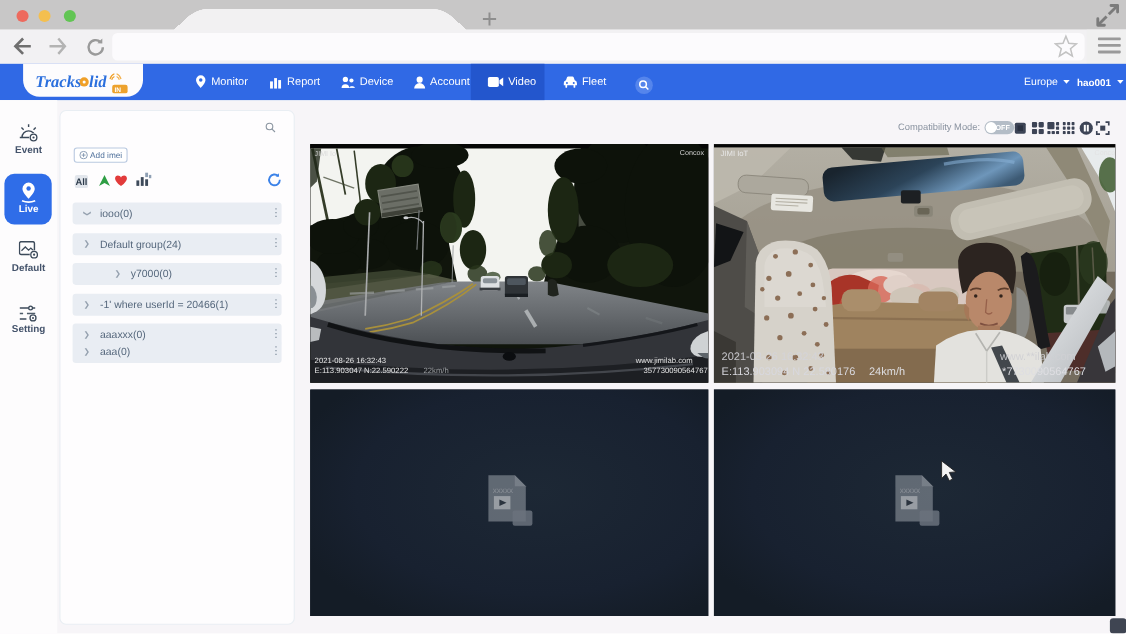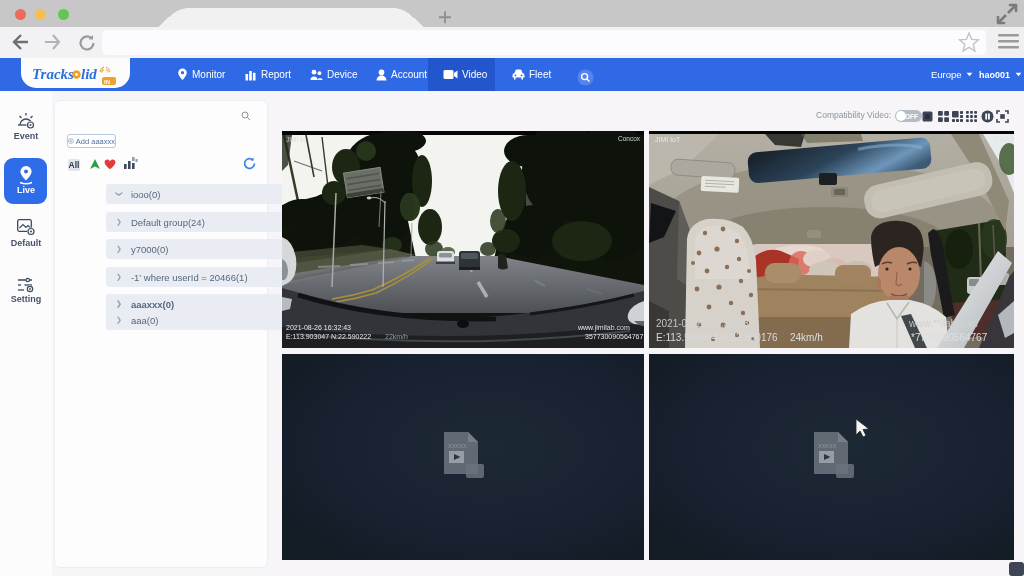--- a/index.html
+++ b/index.html
@@ -19,21 +19,21 @@
 #vidactive{left:428px;top:58px;width:67px;height:33px;background:#2356cd;}
 
 #content{left:0;top:91px;width:1024px;height:485px;background:#f7f5f8;}
 #sidebar{left:0;top:91px;width:52px;height:485px;background:#fdfcfd;}
 .sblabel{position:absolute;width:52px;text-align:center;font-size:9px;color:#44536b;font-weight:bold;}
 #livebox{left:4px;top:158px;width:43px;height:46px;background:#2f6de8;border-radius:9px;}
 #panel{left:54px;top:100px;width:214px;height:468px;background:#fefdfe;border:1px solid #e9eef3;border-radius:6px;}
 #searchbox{left:67px;top:108px;width:189px;height:15px;border:1px solid #c9d1d9;border-radius:3px;background:#fff;}
 #searchbox span{position:absolute;left:10px;top:2px;font-size:9px;color:#9aa5b0;}
 #addgroup{left:67px;top:134px;width:49px;height:14px;border:1px solid #b9c9e0;border-radius:3px;background:#fff;color:#51729c;font-size:7.5px;display:flex;align-items:center;justify-content:center;gap:2px;white-space:nowrap;}
-.grow{position:absolute;left:66px;width:190px;height:20px;background:#e9edf3;border-radius:3px;color:#55677c;font-size:9.5px;display:flex;align-items:center;margin-left:40px;}
+.grow{position:absolute;left:66px;width:190px;height:20px;background:#e9edf3;border-radius:3px;color:#55677c;font-size:9.5px;display:flex;align-items:center;}
 .grow .chev{margin-left:10px;margin-right:9px;color:#95a1af;font-size:7px;}
 .grow .dots{position:absolute;right:6px;top:50%;transform:translateY(-50%);color:#7d8b9b;font-size:10px;line-height:10px;width:4px;}
 
 #compat{right:133px;top:110px;color:#8a93a0;font-size:8.5px;white-space:nowrap;}
 #toggle{left:895px;top:110px;width:27px;height:12px;background:#b4bdc7;border-radius:6px;}
 #toggle i{position:absolute;left:1px;top:1px;width:10px;height:10px;background:#fff;border-radius:50%;}
 #toggle b{position:absolute;right:4px;top:2.5px;color:#fff;font-size:6.5px;font-weight:bold;font-style:normal;}
 
 .vid{position:absolute;overflow:hidden;background:#000;}
 #v1{left:282px;top:131px;width:362px;height:217px;}
@@ -201,21 +201,21 @@
 <div class="abs" id="panel"></div>
 <svg class="abs" style="left:241px;top:111px;" width="10" height="10" viewBox="0 0 10 10">
       <circle cx="4" cy="4" r="3" fill="none" stroke="#8a95a0" stroke-width="1"></circle>
       <path d="M6.3 6.3 L9 9" stroke="#8a95a0" stroke-width="1"></path>
     </svg>
 <div class="abs" id="addgroup">
       <svg width="8" height="8" viewBox="0 0 8 8">
         <circle cx="4" cy="4" r="3.4" fill="none" stroke="#7d92ad" stroke-width="0.8"></circle>
         <path d="M4 2.2v3.6M2.2 4h3.6" stroke="#7d92ad" stroke-width="0.8"></path>
       </svg>
-      <span>Add aaaxxx</span>
+      <span>Add imei</span>
     </div>
 <div class="abs" style="left:68px;top:159px;width:12px;height:12px;background:#e2e6ec;border-radius:2px;color:#2c3a4a;font-weight:bold;font-size:8.5px;text-align:center;line-height:12px;">All</div>
 <svg class="abs" style="left:88px;top:158px;" width="14" height="14" viewBox="0 0 14 14">
       <path d="M7 1 L12 11 L7 8.4 L2 11 Z" fill="#2e9e44"></path>
     </svg>
 <svg class="abs" style="left:104px;top:159px;" width="12" height="11" viewBox="0 0 12 11">
       <path d="M6 10.2 C2.2 7.2 0.6 5 0.6 3.2 C0.6 1.6 1.8 0.6 3.2 0.6 C4.4 0.6 5.4 1.3 6 2.3 C6.6 1.3 7.6 0.6 8.8 0.6 C10.2 0.6 11.4 1.6 11.4 3.2 C11.4 5 9.8 7.2 6 10.2 Z" fill="#e23b3b"></path>
     </svg>
 <svg class="abs" style="left:123px;top:156px;" width="15" height="14" viewBox="0 0 15 14">
       <g fill="#3d4a5a">
@@ -226,26 +226,26 @@
         <rect x="12.4" y="3" width="2.2" height="3" fill="#8fa0b4"></rect>
       </g>
     </svg>
 <svg class="abs" style="left:243px;top:157px;" width="13" height="13" viewBox="0 0 13 13">
       <path d="M11.4 6.5 a4.9 4.9 0 1 1 -1.4-3.4" stroke="#3b82e8" stroke-width="1.7" fill="none"></path>
       <path d="M10.5 0.5 L10.7 3.6 L7.6 3.4 Z" fill="#3b82e8"></path>
     </svg>
 
 <div class="grow" style="top:184px;"><span class="chev" style="transform:rotate(90deg);display:inline-block;">❯</span>iooo(0)<span class="dots">⋮</span></div>
 <div class="grow" style="top:212px;"><span class="chev">❯</span>Default group(24)<span class="dots">⋮</span></div>
-<div class="grow" style="top:239px;"><span class="chev">❯</span>y7000(0)<span class="dots">⋮</span></div>
+<div class="grow" style="top:239px;padding-left:28px;"><span class="chev">❯</span>y7000(0)<span class="dots">⋮</span></div>
 <div class="grow" style="top:267px;"><span class="chev">❯</span>-1' where userId = 20466(1)<span class="dots">⋮</span></div>
-<div class="grow" style="top:294px;font-weight:bold;"><span class="chev">❯</span>aaaxxx(0)<span class="dots">⋮</span></div>
+<div class="grow" style="top:294px;"><span class="chev">❯</span>aaaxxx(0)<span class="dots">⋮</span></div>
 <div class="grow" style="top:310px;"><span class="chev">❯</span>aaa(0)<span class="dots">⋮</span></div>
 
-<div class="abs" id="compat">Compatibility Video:</div>
+<div class="abs" id="compat">Compatibility Mode:</div>
 <div class="abs" id="toggle">
       <i></i>
       <b>OFF</b>
     </div>
 
 <svg class="abs" style="left:922px;top:111px;" width="11" height="11" viewBox="0 0 11 11">
       <rect x="0.5" y="0.5" width="10" height="10" rx="1.5" fill="#3d4456"></rect>
       <rect x="3" y="3" width="5" height="5" fill="#2a3142"></rect>
     </svg>
 <svg class="abs" style="left:938px;top:111px;" width="11" height="11" viewBox="0 0 11 11">

